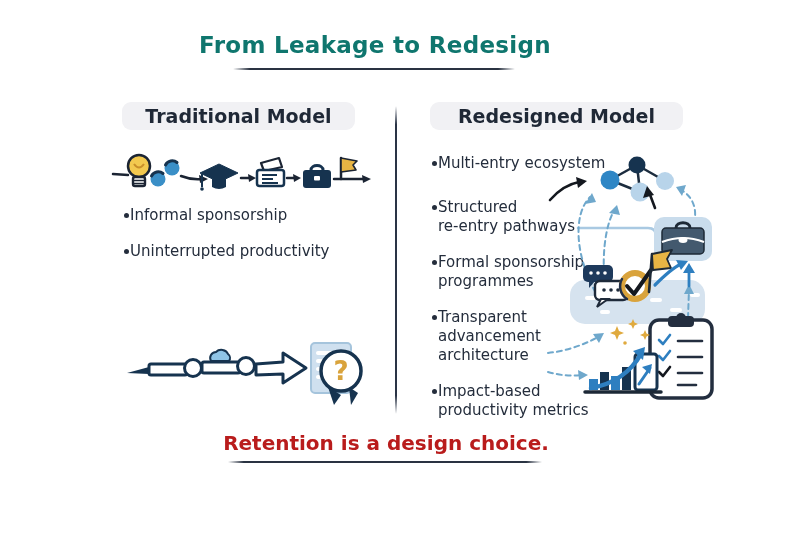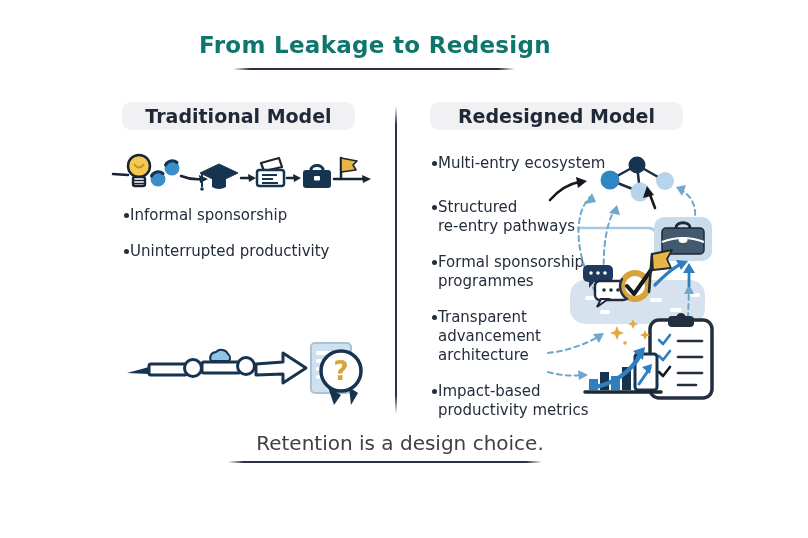--- a/index.html
+++ b/index.html
@@ -24,22 +24,22 @@
     background:linear-gradient(to bottom,rgba(42,52,70,0),#2a3446 6%,#2a3446 94%,rgba(42,52,70,0));}
   ul.bullets{position:absolute;margin:0;padding:0;list-style:none;}
   ul.bullets li{display:flex;gap:1px;align-items:flex-start;font-size:15px;color:#242d3c;}
   .dot{width:5px;height:5px;border-radius:50%;background:#242d3c;margin-top:7px;flex:none;}
   .left-bullets{left:124px;top:206px;}
   .left-bullets li{margin-bottom:18px;line-height:18px;}
   .right-bullets{left:432px;top:154px;width:190px;}
   .right-bullets li{margin-bottom:17px;line-height:19px;}
   .right-bullets li:first-child{margin-bottom:25px;}
   .right-bullets .txt{white-space:pre-line;}
-  .caption{position:absolute;left:200px;top:431px;width:400px;text-align:center;
-    font-size:20px;font-weight:400;color:#404040;}
+  .caption{position:absolute;left:186px;top:431px;width:400px;text-align:center;
+    font-size:20px;font-weight:700;color:#b91c1c;}
   .caption-underline{position:absolute;left:228px;top:461px;width:314px;height:2px;
     background:linear-gradient(to right,rgba(42,51,66,0),#2a3342 5%,#2a3342 95%,rgba(42,51,66,0));}
   svg{position:absolute;overflow:visible;}
   .svg-flow{left:113px;top:148px;}
   .svg-pipeline{left:125px;top:335px;}
   .svg-illus{left:545px;top:138px;}
 </style>
 </head>
 <body>
 

